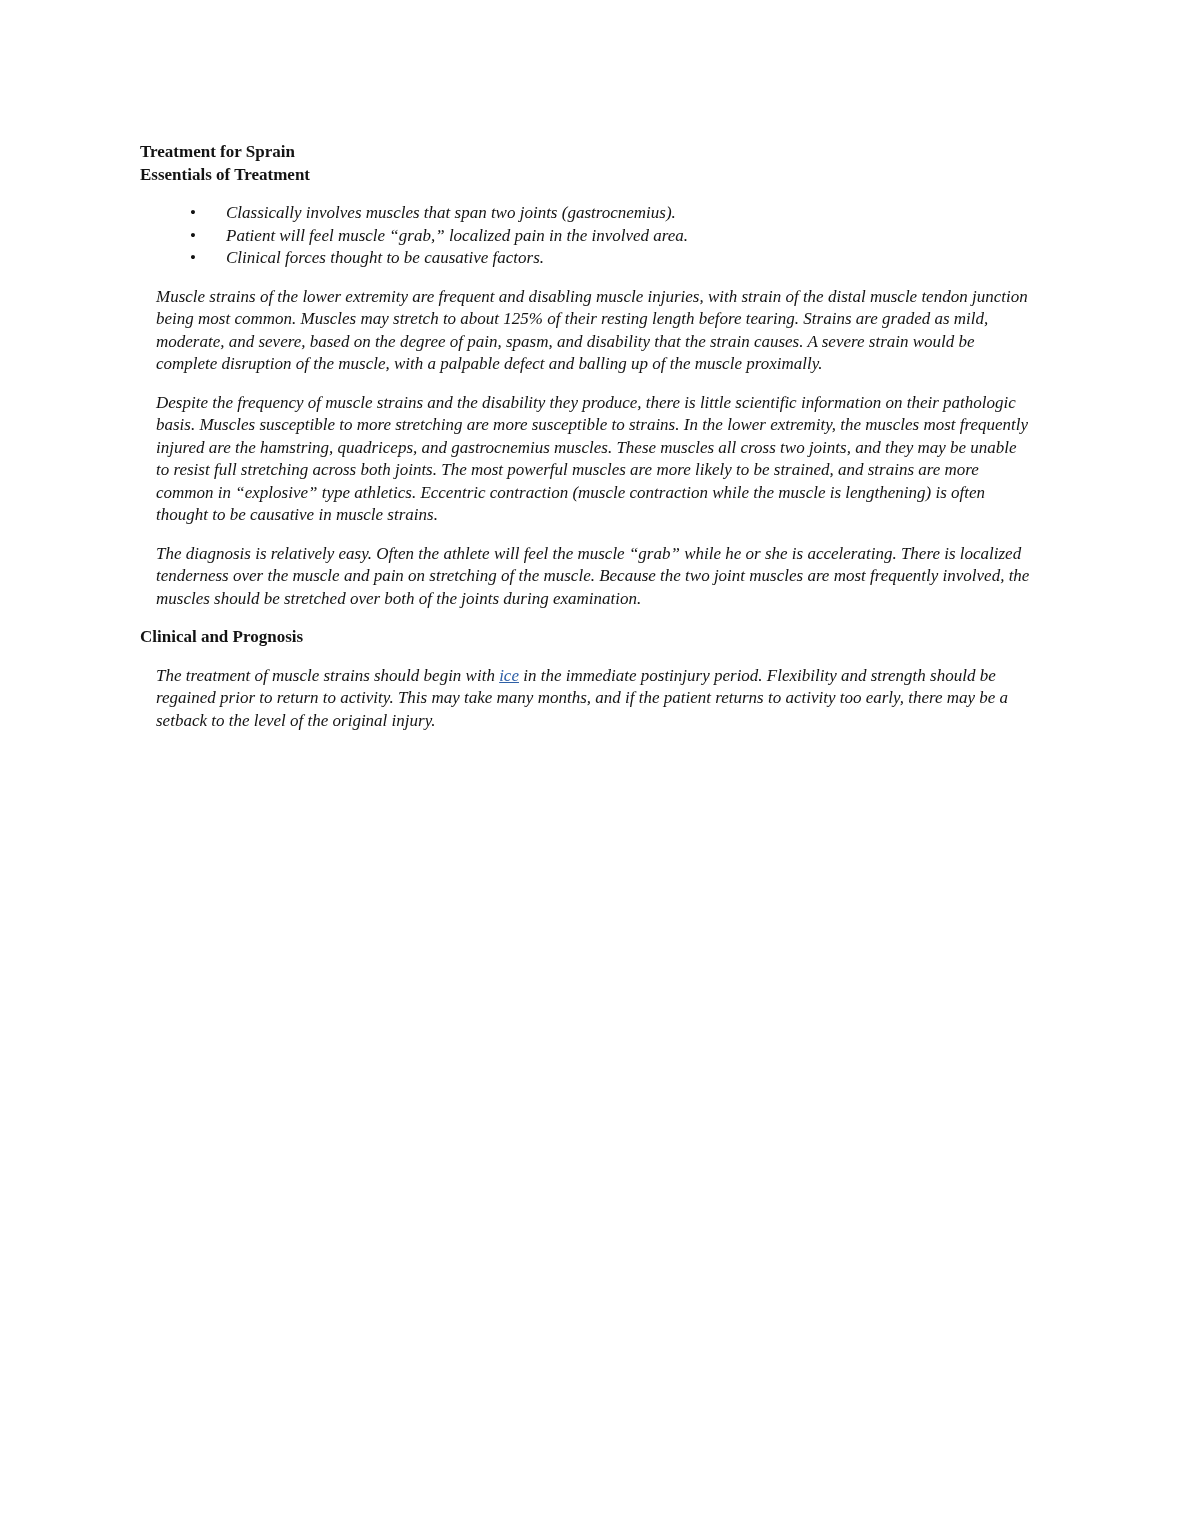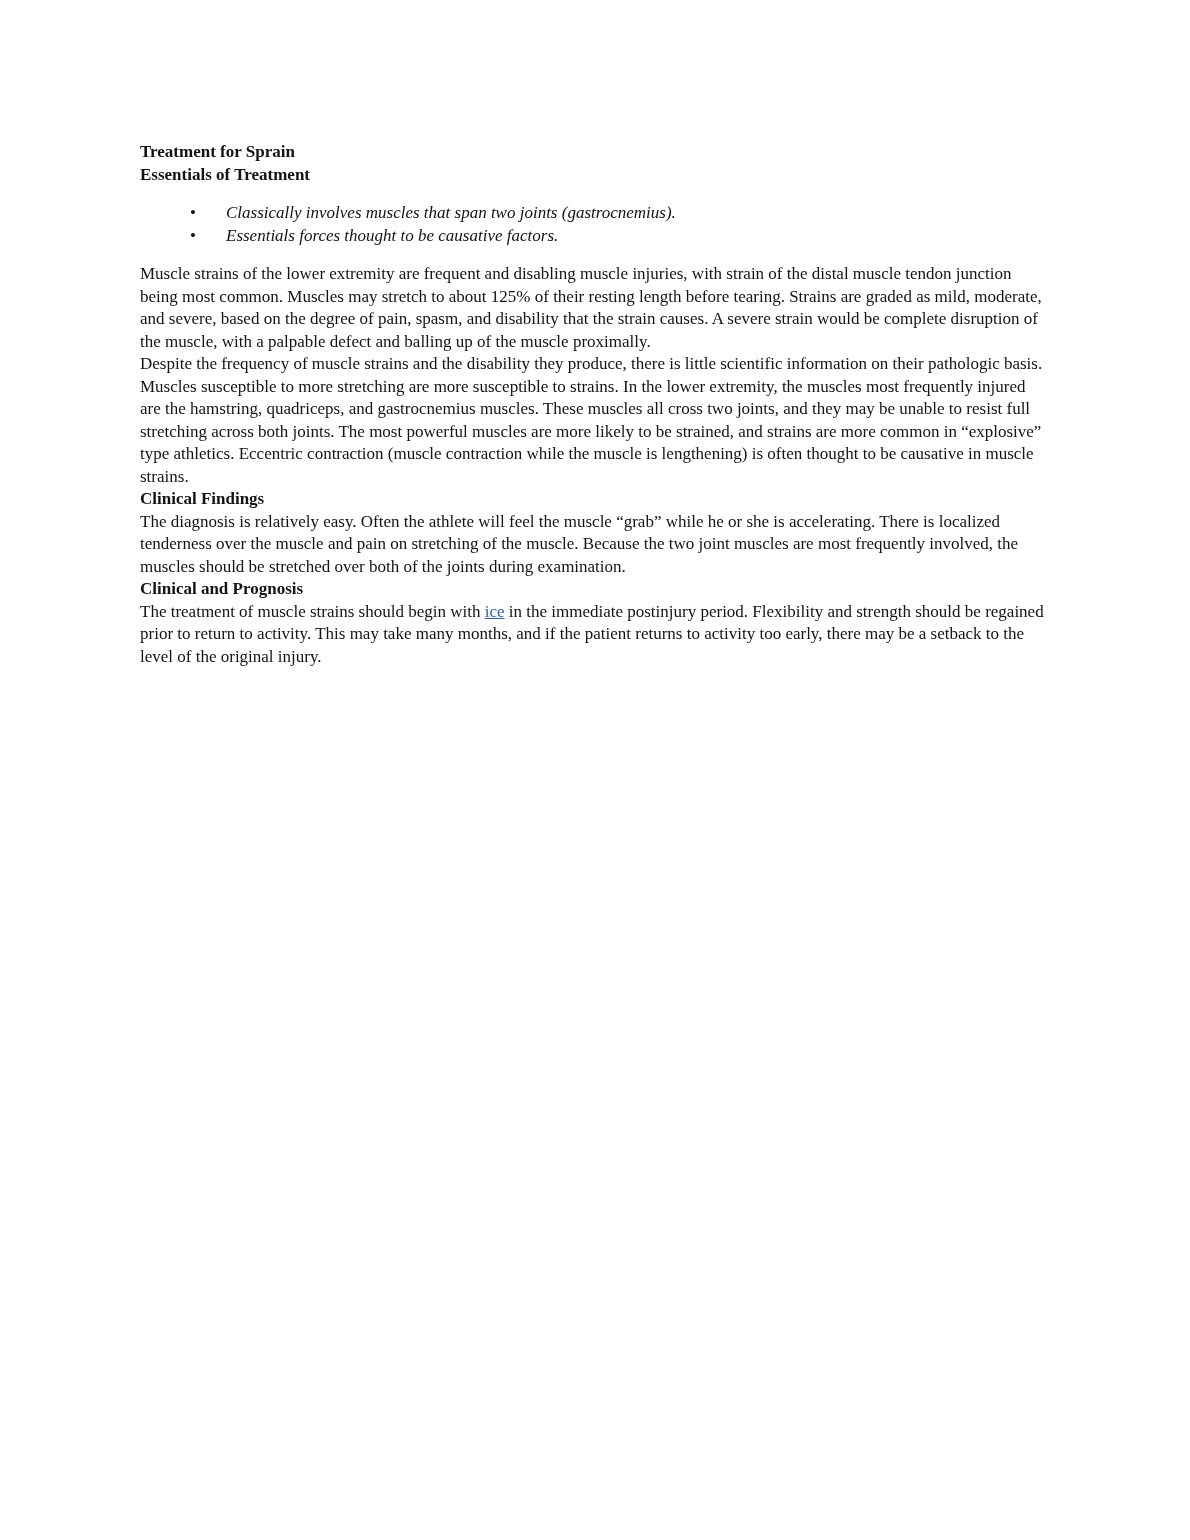--- a/index.html
+++ b/index.html
@@ -21,21 +21,22 @@
     font-size: 17px;
     line-height: 22.5px;
   }
   .heading {
     font-weight: bold;
     margin: 0;
     font-size: 17px;
     line-height: 22.5px;
   }
   p.body-para {
-    margin: 0;
+    margin: 16px;
+    font-style: italic;
   }
   ul.diagnosis-list {
     margin: 16px;
     padding: 0 0 0 70px;
   }
   ul.diagnosis-list li {
     list-style: none;
     position: relative;
     font-style: italic;
   }
@@ -53,25 +54,25 @@
 </head>
 <body>
 
 <div class="page">
 
   <h3 class="heading">Treatment for Sprain</h3>
   <h3 class="heading">Essentials of Treatment</h3>
 
   <ul class="diagnosis-list">
     <li>Classically involves muscles that span two joints (gastrocnemius).</li>
-    <li>Essentials forces thought to be causative factors.</li>
+    <li>Patient will feel muscle “grab,” localized pain in the involved area.</li>
+    <li>Clinical forces thought to be causative factors.</li>
   </ul>
 
   <p class="body-para">Muscle strains of the lower extremity are frequent and disabling muscle injuries, with strain of the distal muscle tendon junction being most common. Muscles may stretch to about 125% of their resting length before tearing. Strains are graded as mild, moderate, and severe, based on the degree of pain, spasm, and disability that the strain causes. A severe strain would be complete disruption of the muscle, with a palpable defect and balling up of the muscle proximally.</p>
   <p class="body-para">Despite the frequency of muscle strains and the disability they produce, there is little scientific information on their pathologic basis. Muscles susceptible to more stretching are more susceptible to strains. In the lower extremity, the muscles most frequently injured are the hamstring, quadriceps, and gastrocnemius muscles. These muscles all cross two joints, and they may be unable to resist full stretching across both joints. The most powerful muscles are more likely to be strained, and strains are more common in “explosive” type athletics. Eccentric contraction (muscle contraction while the muscle is lengthening) is often thought to be causative in muscle strains.</p>
 
-  <h3 class="heading">Clinical Findings</h3>
   <p class="body-para">The diagnosis is relatively easy. Often the athlete will feel the muscle “grab” while he or she is accelerating. There is localized tenderness over the muscle and pain on stretching of the muscle. Because the two joint muscles are most frequently involved, the muscles should be stretched over both of the joints during examination.</p>
 
   <h3 class="heading">Clinical and Prognosis</h3>
   <p class="body-para"><span>The treatment of muscle strains should begin with </span><a class="inline-link" style="color: rgb(46, 95, 166);">ice</a><span> in the immediate postinjury period. Flexibility and strength should be regained prior to return to activity. This may take many months, and if the patient returns to activity too early, there may be a setback to the level of the original injury.</span></p>
 
 </div>
 
 </body></html>

